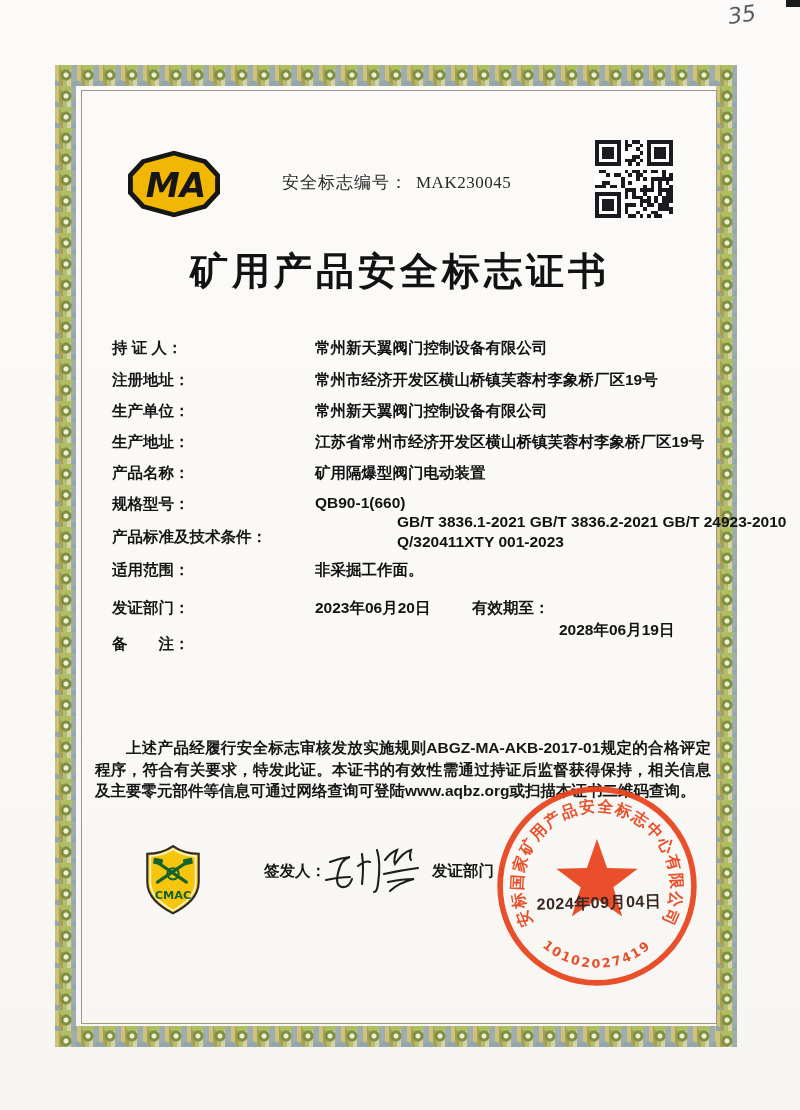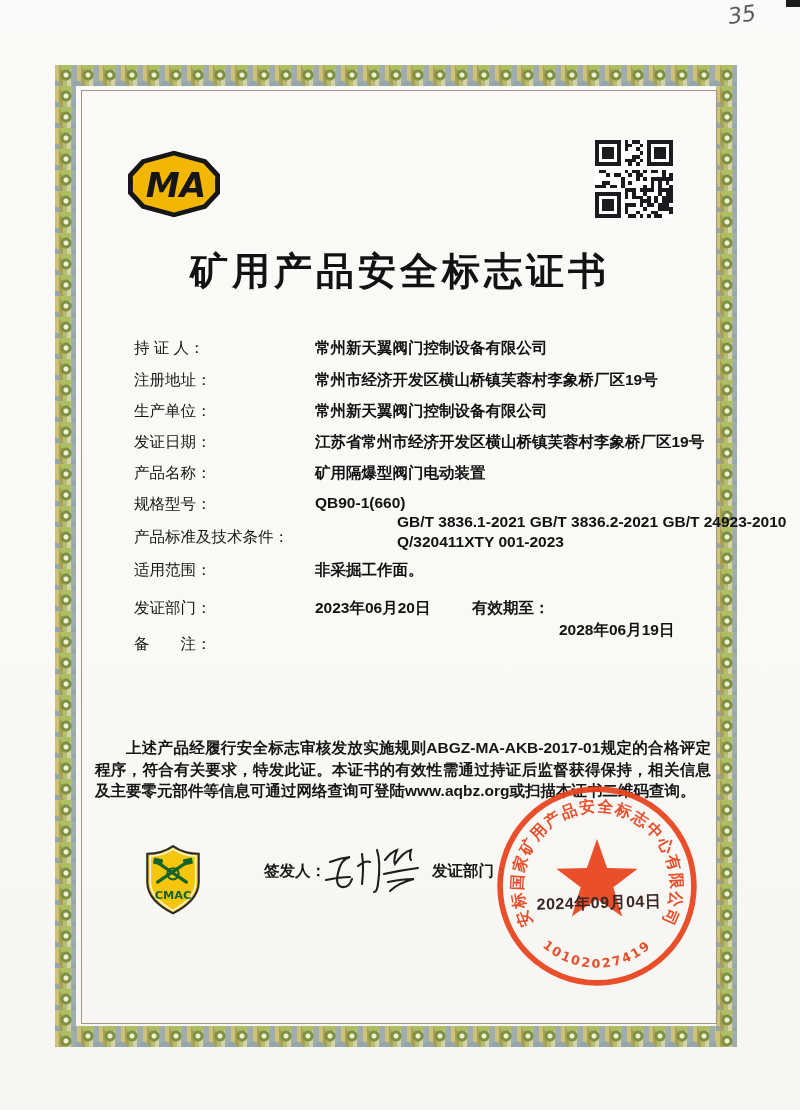--- a/index.html
+++ b/index.html
@@ -29,21 +29,21 @@
   .qr div{background:#fff;}
   .qr div.on{background:#1b1b1f;}
 
   .cert-no{position:absolute;left:282px;top:171px;font-size:17px;color:#2a2a2a;}
   .cert-no .lbl{font-weight:400;letter-spacing:1px;}
   .cert-no .val{font-family:"Liberation Serif","DejaVu Serif",serif;letter-spacing:.5px;margin-left:8px;}
 
   .title{position:absolute;left:0;top:246px;width:800px;text-align:center;font-size:38px;font-weight:800;letter-spacing:4px;color:#121212;}
 
   .row{position:absolute;left:112px;font-size:15.5px;color:#161616;white-space:nowrap;}
-  .row .lbl{font-weight:400;display:inline-block;margin-left:22px;}
+  .row .lbl{font-weight:700;display:inline-block;}
   .row .val{font-weight:700;color:#121212;}
   .val-col{position:absolute;left:203px;display:inline-block;text-align:center;}
   .std-val{position:absolute;left:285px;top:-15px;width:420px;white-space:normal;font-weight:700;line-height:20px;}
   .pair2-lbl{position:absolute;left:360px;font-weight:700;}
   .pair2-val{position:absolute;left:447px;font-weight:700;margin-top:22px;}
 
   .notice{position:absolute;left:95px;top:737px;width:616px;font-size:15.5px;font-weight:700;line-height:21.5px;color:#161616;text-align:justify;text-indent:2em;}
 
   .cmac{position:absolute;left:144px;top:845px;}
   .issuer-label{position:absolute;left:264px;top:861px;font-size:15.5px;font-weight:700;color:#161616;}
@@ -66,20 +66,23 @@
   <div class="frame-band band-left"></div>
   <div class="frame-band band-right"></div>
   <div class="frame-inner-line"></div>
 
   <svg class="ma-logo" width="92" height="68" viewBox="0 0 94 68">
     <polygon points="47,0 80,9 94,24 94,44 80,59 47,68 14,59 0,44 0,24 14,9" fill="#161616"></polygon>
     <polygon points="47,5 77,13 89,26 89,42 77,55 47,63 17,55 5,42 5,26 17,13" fill="#f2b705"></polygon>
     <text x="49" y="47" text-anchor="middle" font-family="'DejaVu Sans',sans-serif" font-size="35" font-weight="900" font-style="italic" fill="#161616">MA</text>
   </svg>
 
+  <div class="cert-no">
+    <span class="lbl">安全标志编号：</span><span class="val">MAK230045</span>
+  </div>
 
   <div class="qr" id="qr">
       <div class="on"></div>
       <div class="on"></div>
       <div class="on"></div>
       <div class="on"></div>
       <div class="on"></div>
       <div class="on"></div>
       <div class="on"></div>
       <div></div>
@@ -526,21 +529,21 @@
   </div>
   <div class="row" style="top:370px">
     <span class="lbl">注册地址：</span>
     <span class="val val-col">常州市经济开发区横山桥镇芙蓉村李象桥厂区19号</span>
   </div>
   <div class="row" style="top:401px">
     <span class="lbl">生产单位：</span>
     <span class="val val-col">常州新天翼阀门控制设备有限公司</span>
   </div>
   <div class="row" style="top:432px">
-    <span class="lbl">发证日期：</span>
+    <span class="lbl">生产地址：</span>
     <span class="val val-col">江苏省常州市经济开发区横山桥镇芙蓉村李象桥厂区19号</span>
   </div>
   <div class="row" style="top:463px">
     <span class="lbl">产品名称：</span>
     <span class="val val-col">矿用隔爆型阀门电动装置</span>
   </div>
   <div class="row" style="top:494px">
     <span class="lbl">规格型号：</span>
     <span class="val val-col">QB90-1(660)</span>
   </div>

